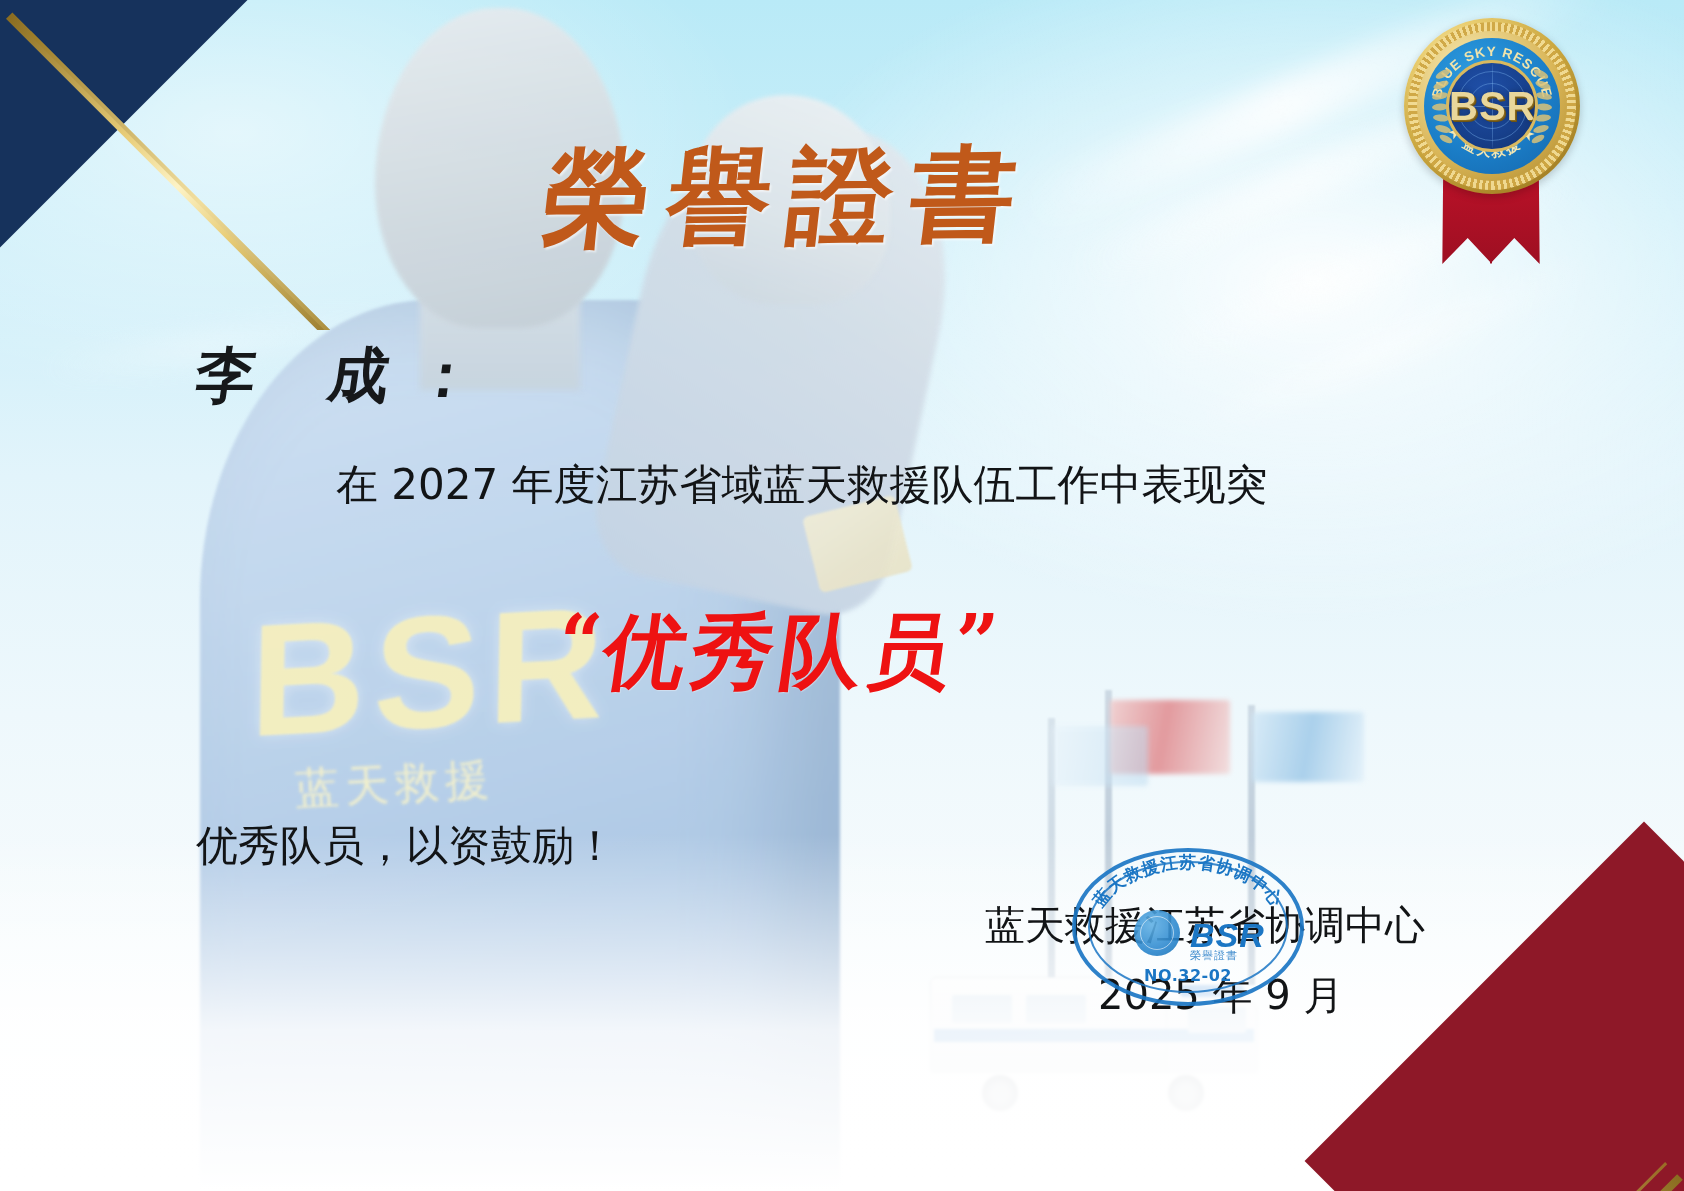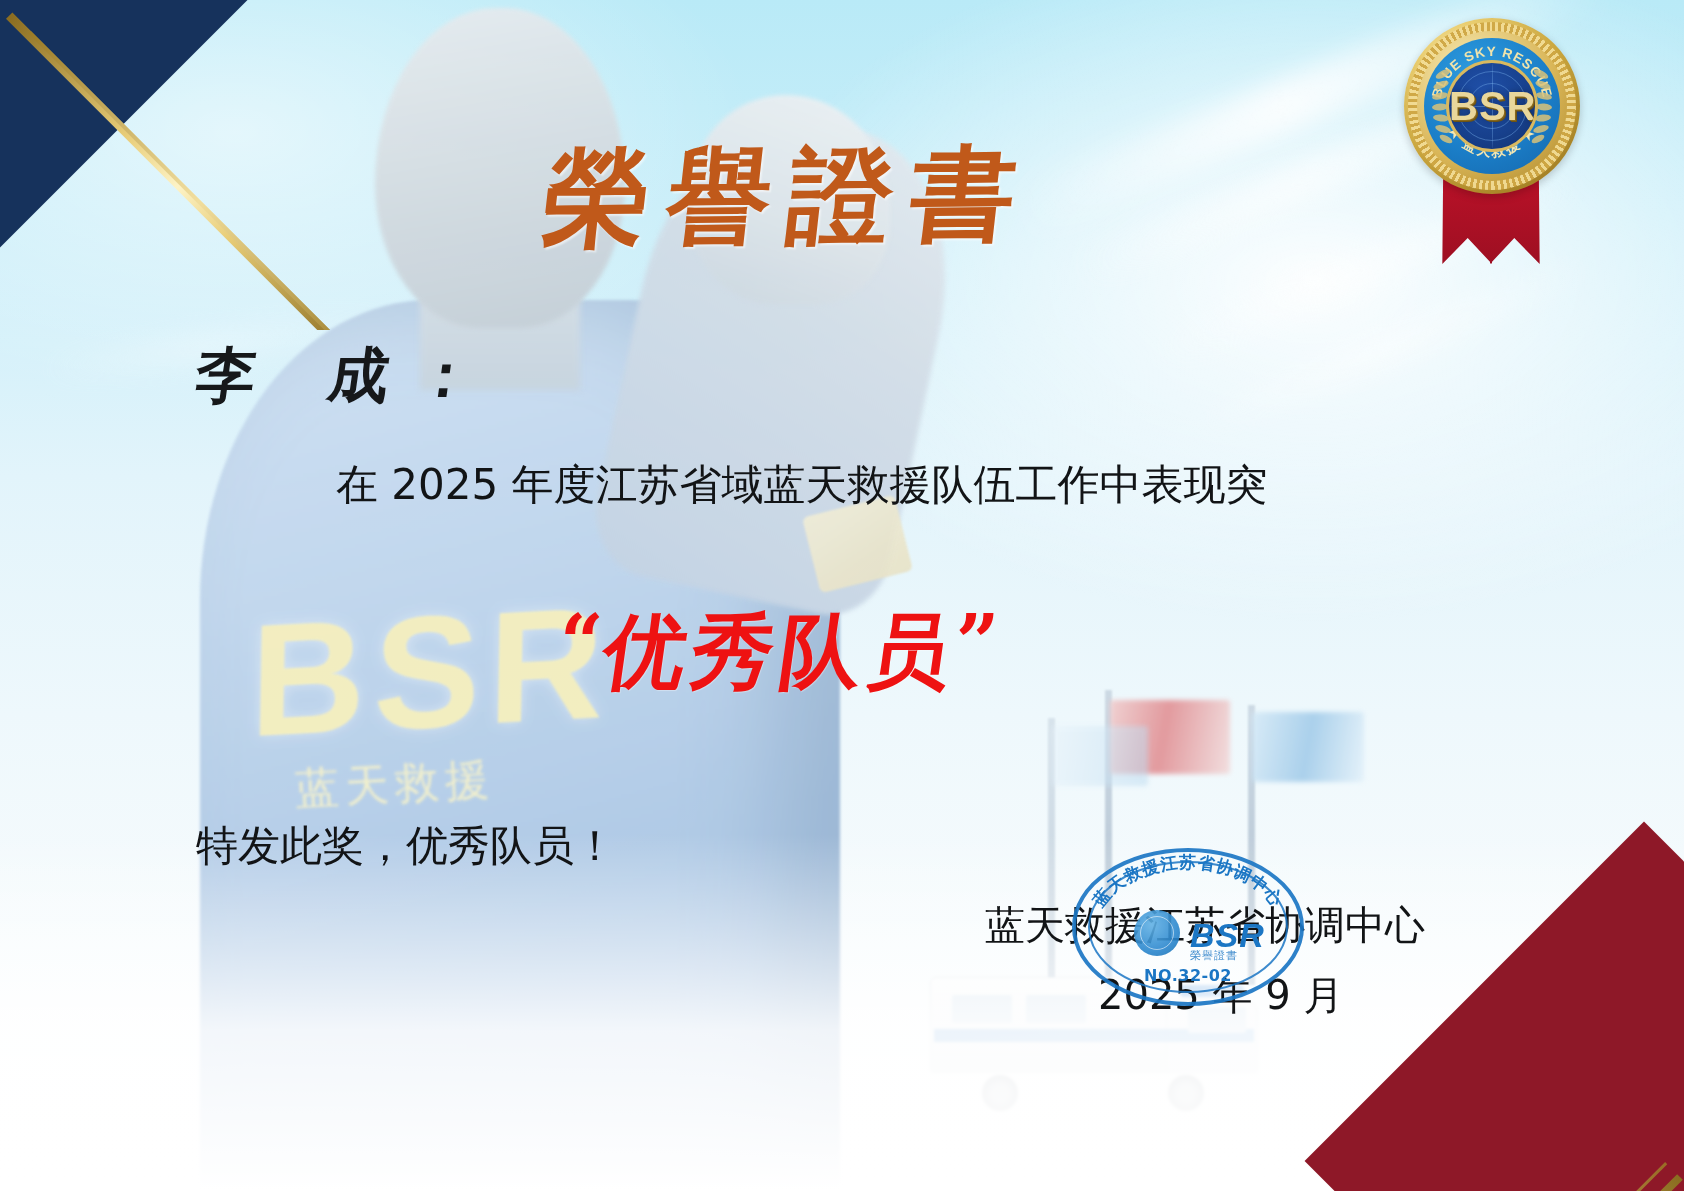--- a/index.html
+++ b/index.html
@@ -497,28 +497,28 @@
         </div>
       </div>
     </div>
   </div>
 
   <div class="title">榮譽證書</div>
 
   <div class="recipient">李 成：</div>
 
   <div class="body-text">
-    <div class="body-line indent">在 2025 年度江苏省域蓝天救援队伍工作中表现突</div>
+    <div class="body-line indent">在 2027 年度江苏省域蓝天救援队伍工作中表现突</div>
   </div>
 
   <div class="award-line">
     <span class="award-quote">“</span><span class="award-name">优秀队员</span><span class="award-quote">”</span>
   </div>
 
-  <div class="closing">特发此奖，优秀队员！</div>
+  <div class="closing">优秀队员，以资鼓励！</div>
 
   <div class="signature">蓝天救援江苏省协调中心</div>
   <div class="date">2025 年 9 月</div>
 
   <div class="seal">
     <div class="seal-ring"></div>
     <div class="seal-ring2"></div>
     <svg viewBox="0 0 232 158" style="position:absolute;inset:0;width:100%;height:100%;" class="seal-arc">
       <defs>
         <path id="sealArc" d="M 22 86 A 94 66 0 0 1 210 86"></path>

